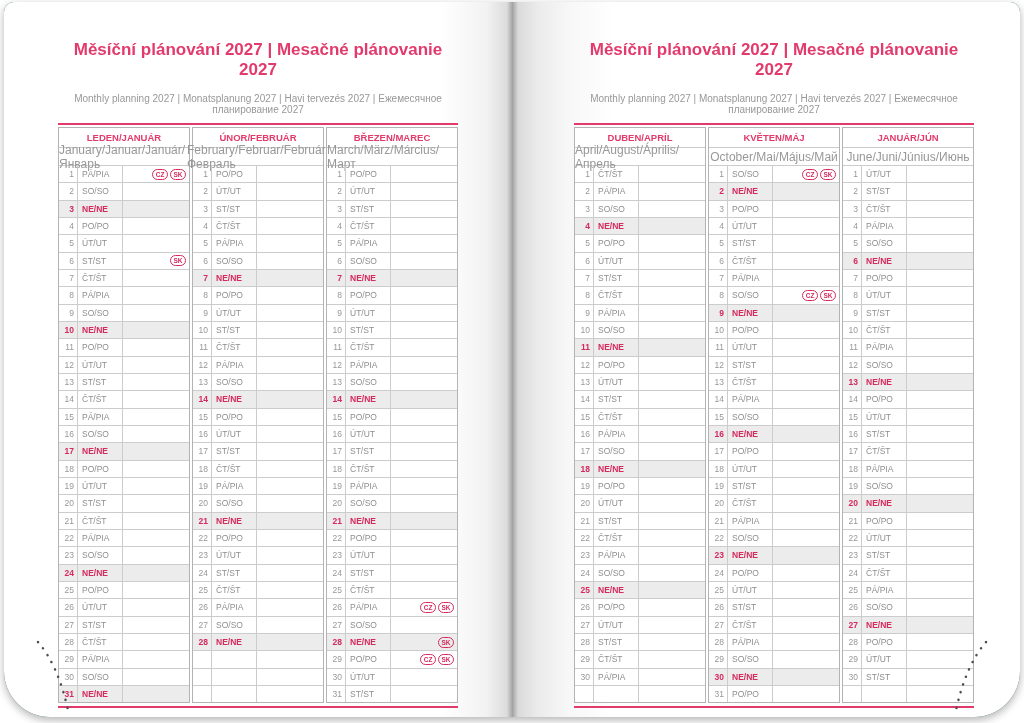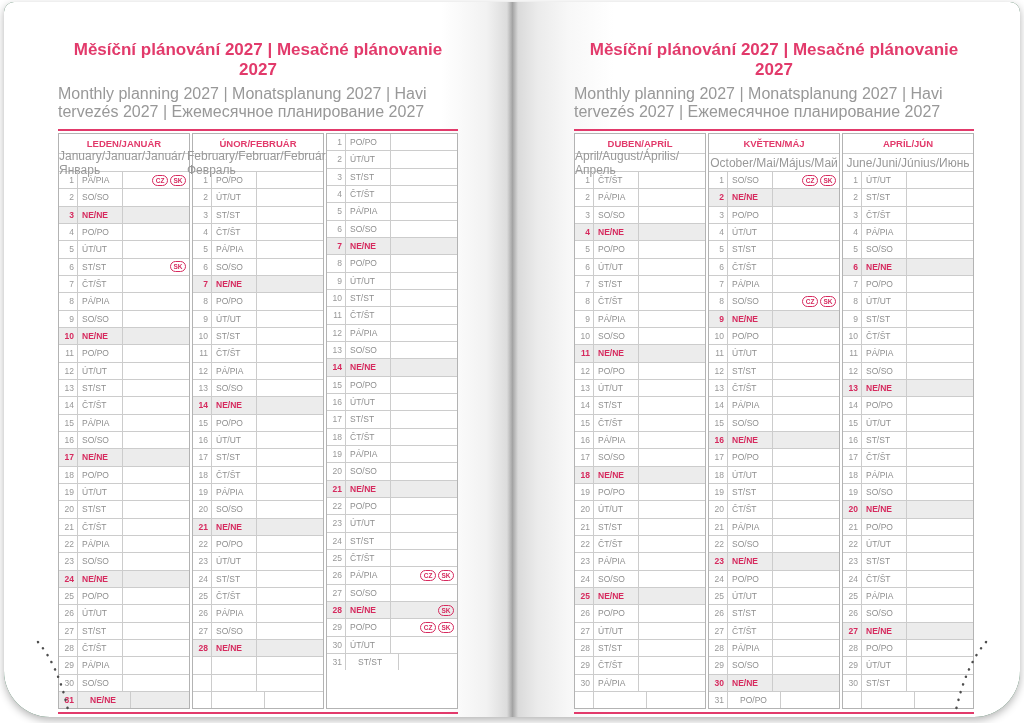--- a/index.html
+++ b/index.html
@@ -8,32 +8,32 @@
     border-radius:10px 10px 46px 46px;box-shadow:0 3px 8px rgba(0,0,0,.30);background:#14532d;}
   .page{width:50%;height:100%;position:relative;}
   .page-left{border-radius:10px 0 0 46px;
     background:linear-gradient(to right,#ffffff 0%,#ffffff 86%,#f2f2f2 95%,#dcdcdc 99%,#a8a8a8 100%);}
   .page-right{border-radius:0 10px 46px 0;
     background:linear-gradient(to right,#9f9f9f 0%,#dadada 1.2%,#ebebeb 5%,#f7f7f7 11%,#ffffff 20%,#ffffff 100%);}
   .content{position:absolute;top:0;width:400px;}
   .page-left .content{left:54px;}
   .page-right .content{left:62px;}
   .pg-title{margin-top:38px;text-align:center;font-size:17px;font-weight:700;color:var(--accent);}
-  .pg-sub{margin-top:5px;font-size:16px;color:var(--muted-text);}
+  .pg-sub{margin-top:13px;text-align:center;font-size:10px;color:var(--muted-text);}
   .rule{height:2px;background:var(--accent);margin-top:8px;}
   .rule-bottom{height:2px;background:var(--accent);margin-top:3px;}
   .months{display:flex;justify-content:space-between;margin-top:2px;}
   .month{width:132px;border:1px solid var(--table-outline);background:#fff;box-sizing:border-box;}
   .m-title{height:19px;display:flex;align-items:center;justify-content:center;
     font-size:9.5px;font-weight:700;color:var(--accent);border-bottom:1px solid var(--grid-border);}
   .m-sub{height:17px;display:flex;align-items:center;justify-content:center;
     font-size:12px;color:var(--muted-text);border-bottom:1px solid var(--grid-border);}
   .m-rows{height:536px;display:flex;flex-direction:column;}
   .row{flex:1;display:flex;border-bottom:1px solid var(--grid-border);min-height:0;}
-  .row:last-child{border-bottom:none;gap:8px;}
+  .row:last-child{border-bottom:none;}
   .c-num{width:19px;border-right:1px solid var(--grid-border);display:flex;align-items:center;
     justify-content:flex-end;padding-right:3px;font-size:8.5px;color:var(--muted-text);box-sizing:border-box;}
   .c-dow{width:45px;border-right:1px solid var(--grid-border);display:flex;align-items:center;
     padding-left:4px;font-size:8.5px;color:var(--day-text);box-sizing:border-box;}
   .c-note{flex:1;display:flex;align-items:center;justify-content:flex-end;gap:2px;padding-right:3px;}
   .row.sun{background:var(--sunday-row-bg);}
   .row.sun .c-num,.row.sun .c-dow{color:var(--sunday-text);font-weight:700;}
   .badge{font-size:6.5px;line-height:9px;height:9px;padding:0 2.5px;border:1px solid var(--sunday-text);
     color:var(--sunday-text);border-radius:6px;font-weight:700;}
   .stitch{position:absolute;bottom:3px;}
@@ -376,20 +376,24 @@
                 <div class="c-note"></div>
               </div>
               <div class="row">
                 <div class="c-num"></div>
                 <div class="c-dow"></div>
                 <div class="c-note"></div>
               </div>
             </div>
           </div>
           <div class="month">
+            <div class="m-head">
+              <div class="m-title">BŘEZEN/MAREC</div>
+              <div class="m-sub">March/März/Március/Март</div>
+            </div>
             <div class="m-rows">
               <div class="row">
                 <div class="c-num">1</div>
                 <div class="c-dow">PO/PO</div>
                 <div class="c-note"></div>
               </div>
               <div class="row">
                 <div class="c-num">2</div>
                 <div class="c-dow">ÚT/UT</div>
                 <div class="c-note"></div>
@@ -890,21 +894,21 @@
               </div>
               <div class="row">
                 <div class="c-num">31</div>
                 <div class="c-dow">PO/PO</div>
                 <div class="c-note"></div>
               </div>
             </div>
           </div>
           <div class="month">
             <div class="m-head">
-              <div class="m-title">APRÍL/JÚN</div>
+              <div class="m-title">JANUÁR/JÚN</div>
               <div class="m-sub">June/Juni/Június/Июнь</div>
             </div>
             <div class="m-rows">
               <div class="row">
                 <div class="c-num">1</div>
                 <div class="c-dow">ÚT/UT</div>
                 <div class="c-note"></div>
               </div>
               <div class="row">
                 <div class="c-num">2</div>

